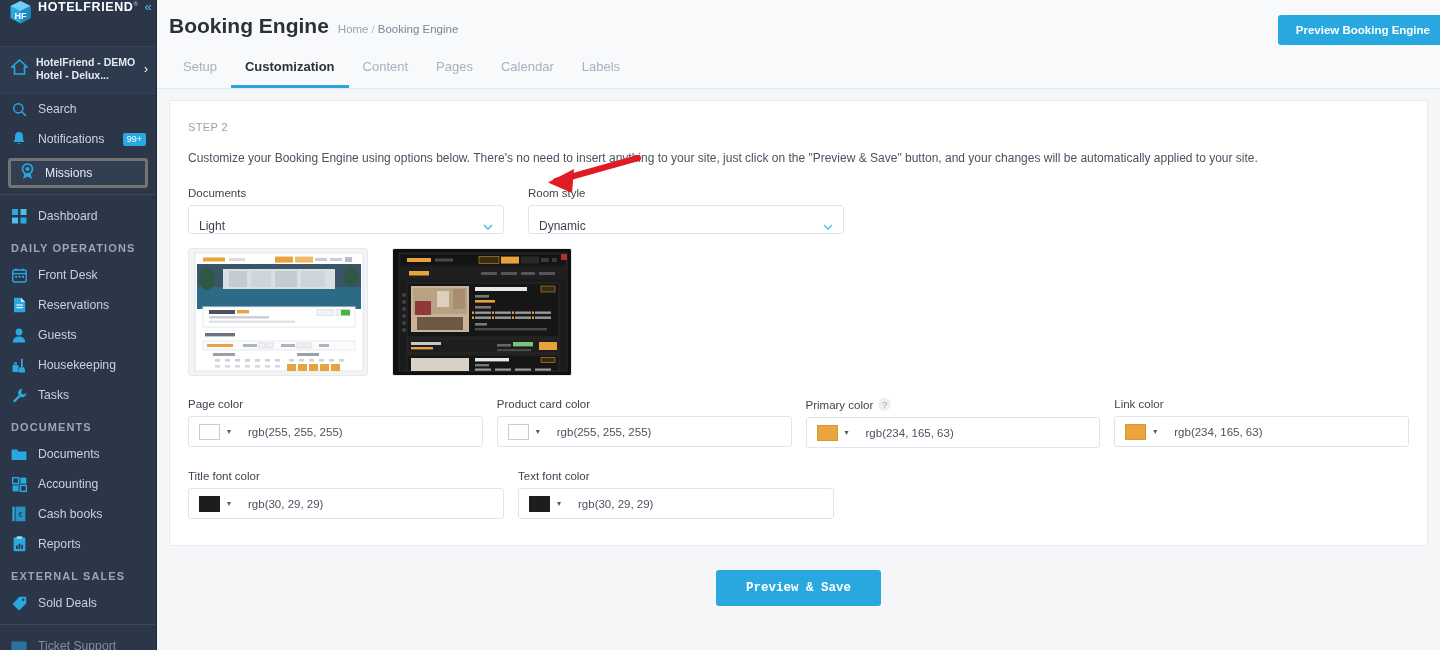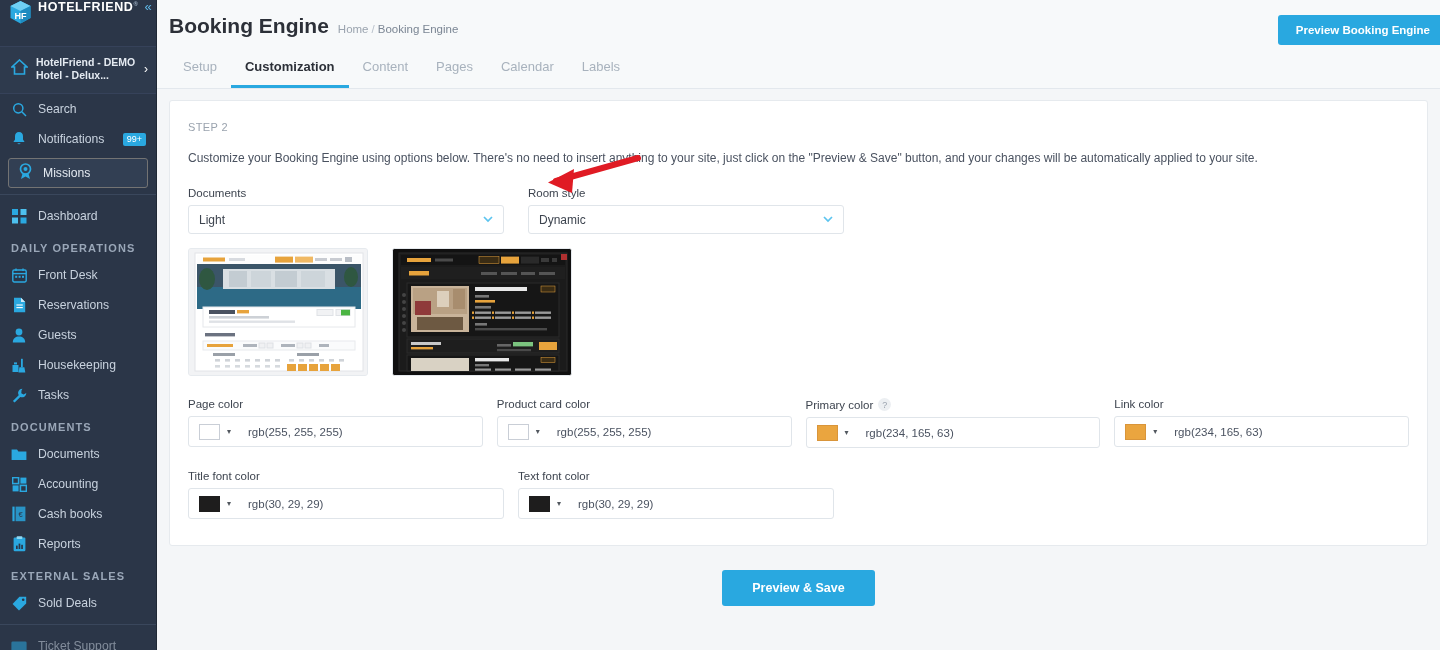--- a/index.html
+++ b/index.html
@@ -50,21 +50,21 @@
   .nav-item .ic { width: 16px; height: 16px; flex: 0 0 16px;
     display:flex; align-items:center; justify-content:center; }
   .nav-item.badged { justify-content: flex-start; }
   .badge {
     margin-left: auto; background: #2aa8e0; color: #fff;
     font-size: 9px; border-radius: 2px; padding: 1px 4px 2px;
     line-height: 10px;
   }
   .missions {
     margin: 4px 8px 6px 8px; height: 30px;
-    border: 1px solid #737373; border-radius: 3px; background: #323f53;
+    border: 3px solid #737373; border-radius: 3px; background: #323f53;
     display: flex; align-items: center; gap: 10px; padding: 0 9px;
     font-size: 12.2px; color: #e3e9f0; cursor: pointer;
   }
   .sep { height: 1px; background: #3a475c; margin: 6px 0; }
   .section-label {
     font-size: 11px; letter-spacing: 1.1px; color: #9aa7b8;
     font-weight: bold; padding: 11px 11px 6px; text-transform: uppercase;
   }
   .nav-cut { opacity: .55; }
 
@@ -100,21 +100,21 @@
 
   .field-label { font-size: 11.5px; color: #3d444f; margin-bottom: 6px;
     display: flex; align-items: center; gap: 5px; }
   .help-badge {
     width: 13px; height: 13px; border-radius: 50%; background: #eceff2;
     color: #9aa3ae; font-size: 9px; display: inline-flex;
     align-items: center; justify-content: center; cursor: pointer;
   }
   .select-box {
     height: 29px; border: 1px solid #e0e5ea; border-radius: 3px;
-    background: #fff; display: flex; align-items: center;
+    background: #fff; display: flex; align-items: flex-end;
     padding: 0 10px; font-size: 12px; color: #3d444f; cursor: pointer;
   }
   .select-box .chev { margin-left: auto; color: #5cc4ef; font-size: 9px; }
 
   .row-selects { display: flex; gap: 24px; margin-top: 22px; }
   .col-half { width: 316px; }
   .row-previews { display: flex; gap: 24px; margin-top: 14px; }
   .thumb {
     width: 180px; height: 128px; border-radius: 3px; overflow: hidden;
     border: 1px solid #e6eaee; cursor: pointer; position: relative;
@@ -129,21 +129,21 @@
     background: #fff; display: flex; align-items: center; gap: 7px;
     padding: 0 10px; cursor: pointer;
   }
   .swatch { width: 21px; height: 16px; border: 1px solid #c9ced6; }
   .swatch-caret { font-size: 8px; color: #52585f; }
   .color-text { font-size: 11.5px; color: #4a5260; margin-left: 10px; }
 
   .footer-bar { text-align: center; margin-top: 24px; }
   .preview-save-btn {
     background: #29a8e0; color: #fff; border: none; border-radius: 3px;
-    font-size: 12.5px; font-weight: bold; padding: 11px 30px; cursor: pointer;
+    font-size: 12.5px; font-weight: bold; padding: 11px 30px; cursor: pointer; font-family: Liberation Mono, monospace;
   }
   .arrow-anno { position: absolute; pointer-events: none; }
 </style>
 </head>
 <body>
 
 <div class="app">
 
   <aside class="sidebar">
 

